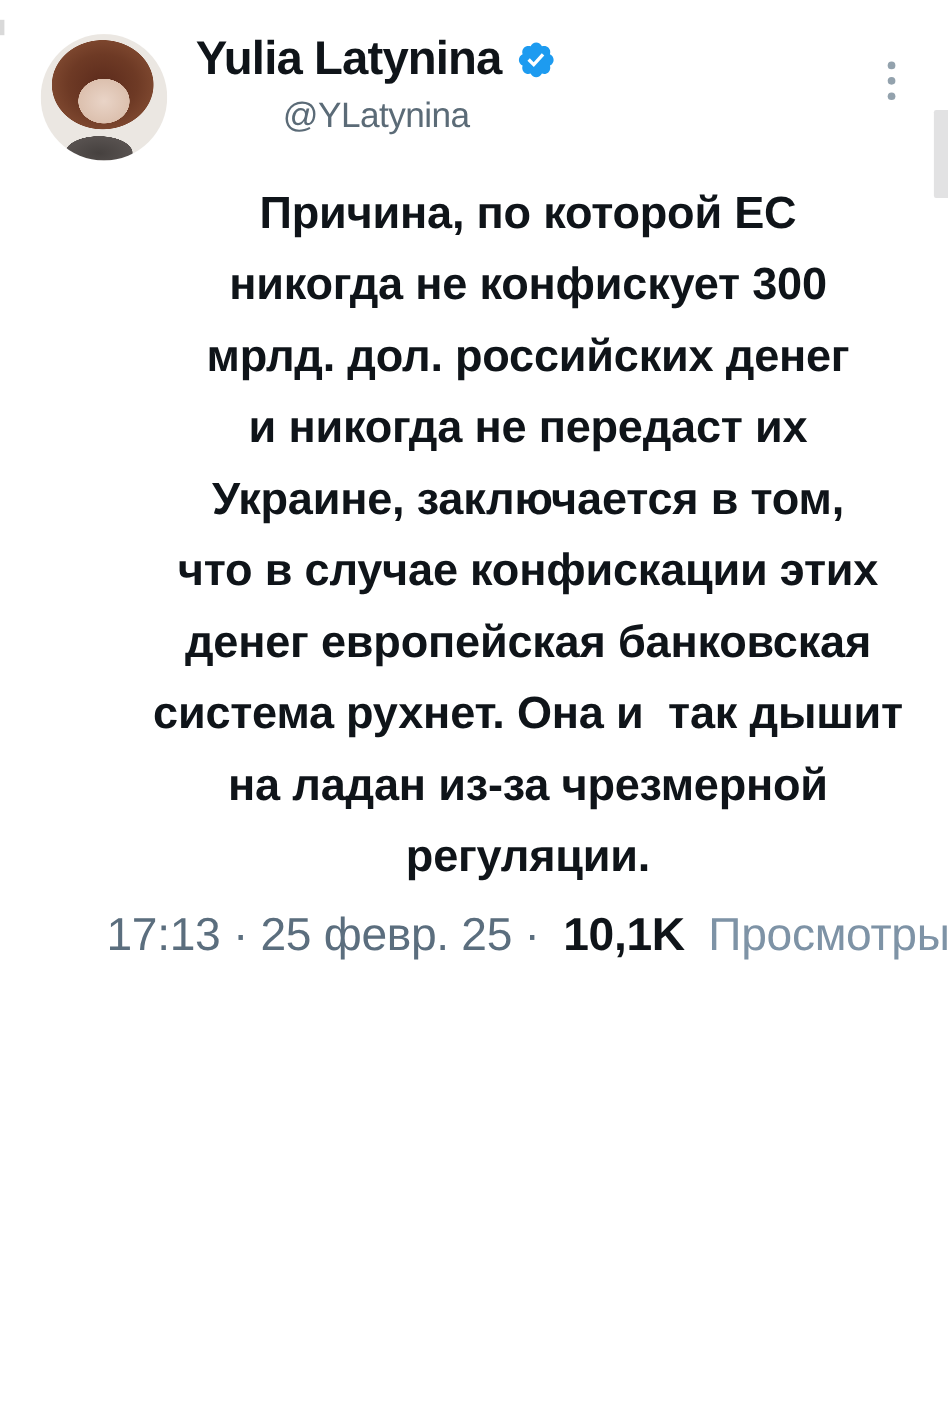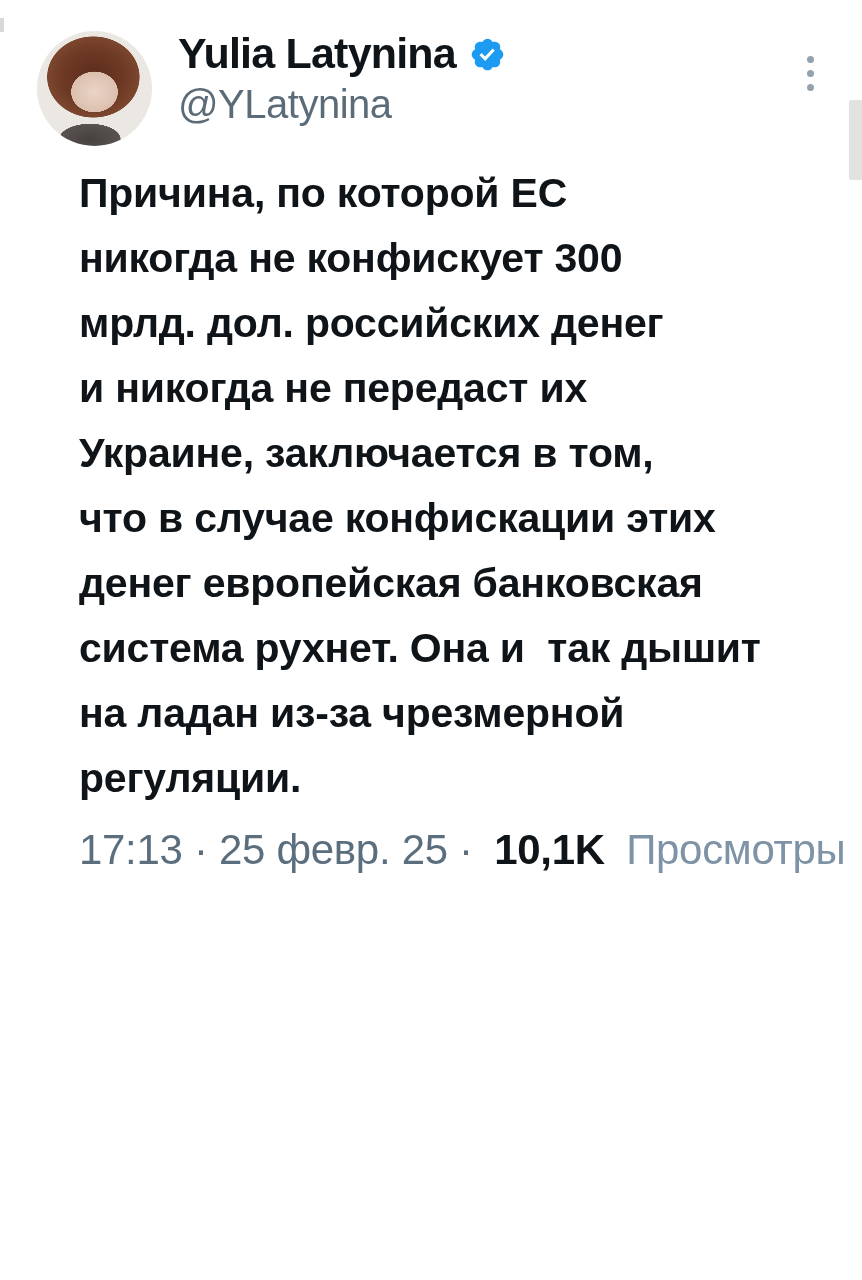--- a/index.html
+++ b/index.html
@@ -2,20 +2,21 @@
 <html><head>
 <meta charset="utf-8">
 <style>
   html,body { margin:0; padding:0; background:#ffffff; }
   .screen {
     position:relative;
     width:862px; height:1280px;
     background:#ffffff;
     overflow:hidden;
     font-family:"Liberation Sans", sans-serif;
+    text-align:center;
   }
 
   
   .avatar {
     position:absolute; left:37px; top:31px;
     width:115px; height:115px; border-radius:50%;
     background-color:#ebe7e2;
     background-image:
       radial-gradient(ellipse 31% 27% at 50% 53%, #e9d4c7 0%, #dcc0ae 65%, rgba(220,192,174,0) 66%),
       radial-gradient(ellipse 48% 24% at 46% 94%, #46413f 0%, #585250 55%, rgba(88,82,80,0) 56%),
@@ -24,21 +25,21 @@
   }
   .id-block { position:absolute; left:178px; top:28px; }
   .name-row { display:flex; align-items:center; gap:13px; }
   .display-name {
     font-size:43px; font-weight:700; color:#0f1419;
     letter-spacing:-0.8px; line-height:50px; cursor:pointer;
   }
   .badge { width:37px; height:37px; display:inline-block; margin-top:3px; }
   .badge svg { width:37px; height:37px; display:block; }
   .handle {
-    font-size:40px; font-weight:400; color:#5b6b77;
+    font-size:32px; font-weight:400; color:#5b6b77;
     letter-spacing:-0.5px; line-height:46px; margin-top:3px; cursor:pointer;
   }
   .kebab {
     position:absolute; right:44px; top:52px;
     display:flex; flex-direction:column; gap:7px;
     padding:4px; cursor:pointer;
   }
   .kebab i { width:7px; height:7px; border-radius:50%; background:#93a2ad; display:block; }
 
   

